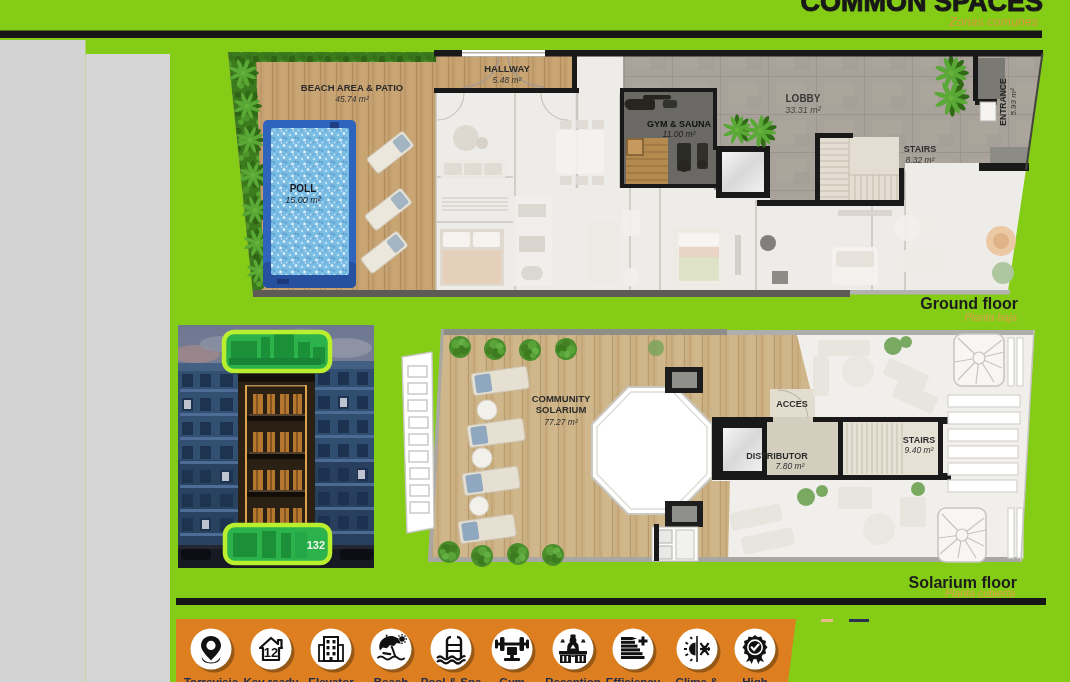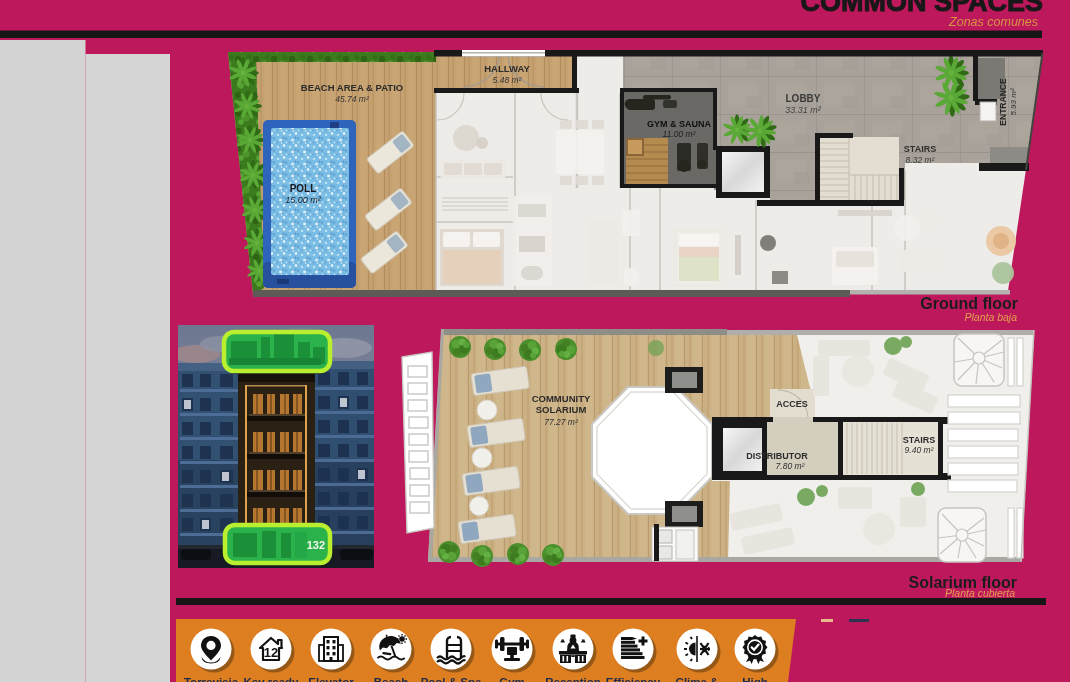--- a/index.html
+++ b/index.html
@@ -1,16 +1,16 @@
 <!DOCTYPE html>
 <html><head>
 <meta charset="utf-8">
 <style>
   html,body{margin:0;padding:0;background:#ffffff;}
-  #page{position:relative;width:1070px;height:682px;overflow:hidden;background:#be185d;
+  #page{position:relative;width:1070px;height:682px;overflow:hidden;background:#84cc16;
         font-family:"Liberation Sans",sans-serif;}
   svg{display:block;}
 </style>
 </head>
 <body>
 <div id="page">
 <svg width="1070" height="682" viewBox="0 0 1070 682">
 <defs>
   <pattern id="woodB" width="16" height="60" patternUnits="userSpaceOnUse">
     <rect width="16" height="60" fill="#c5a071"></rect>

